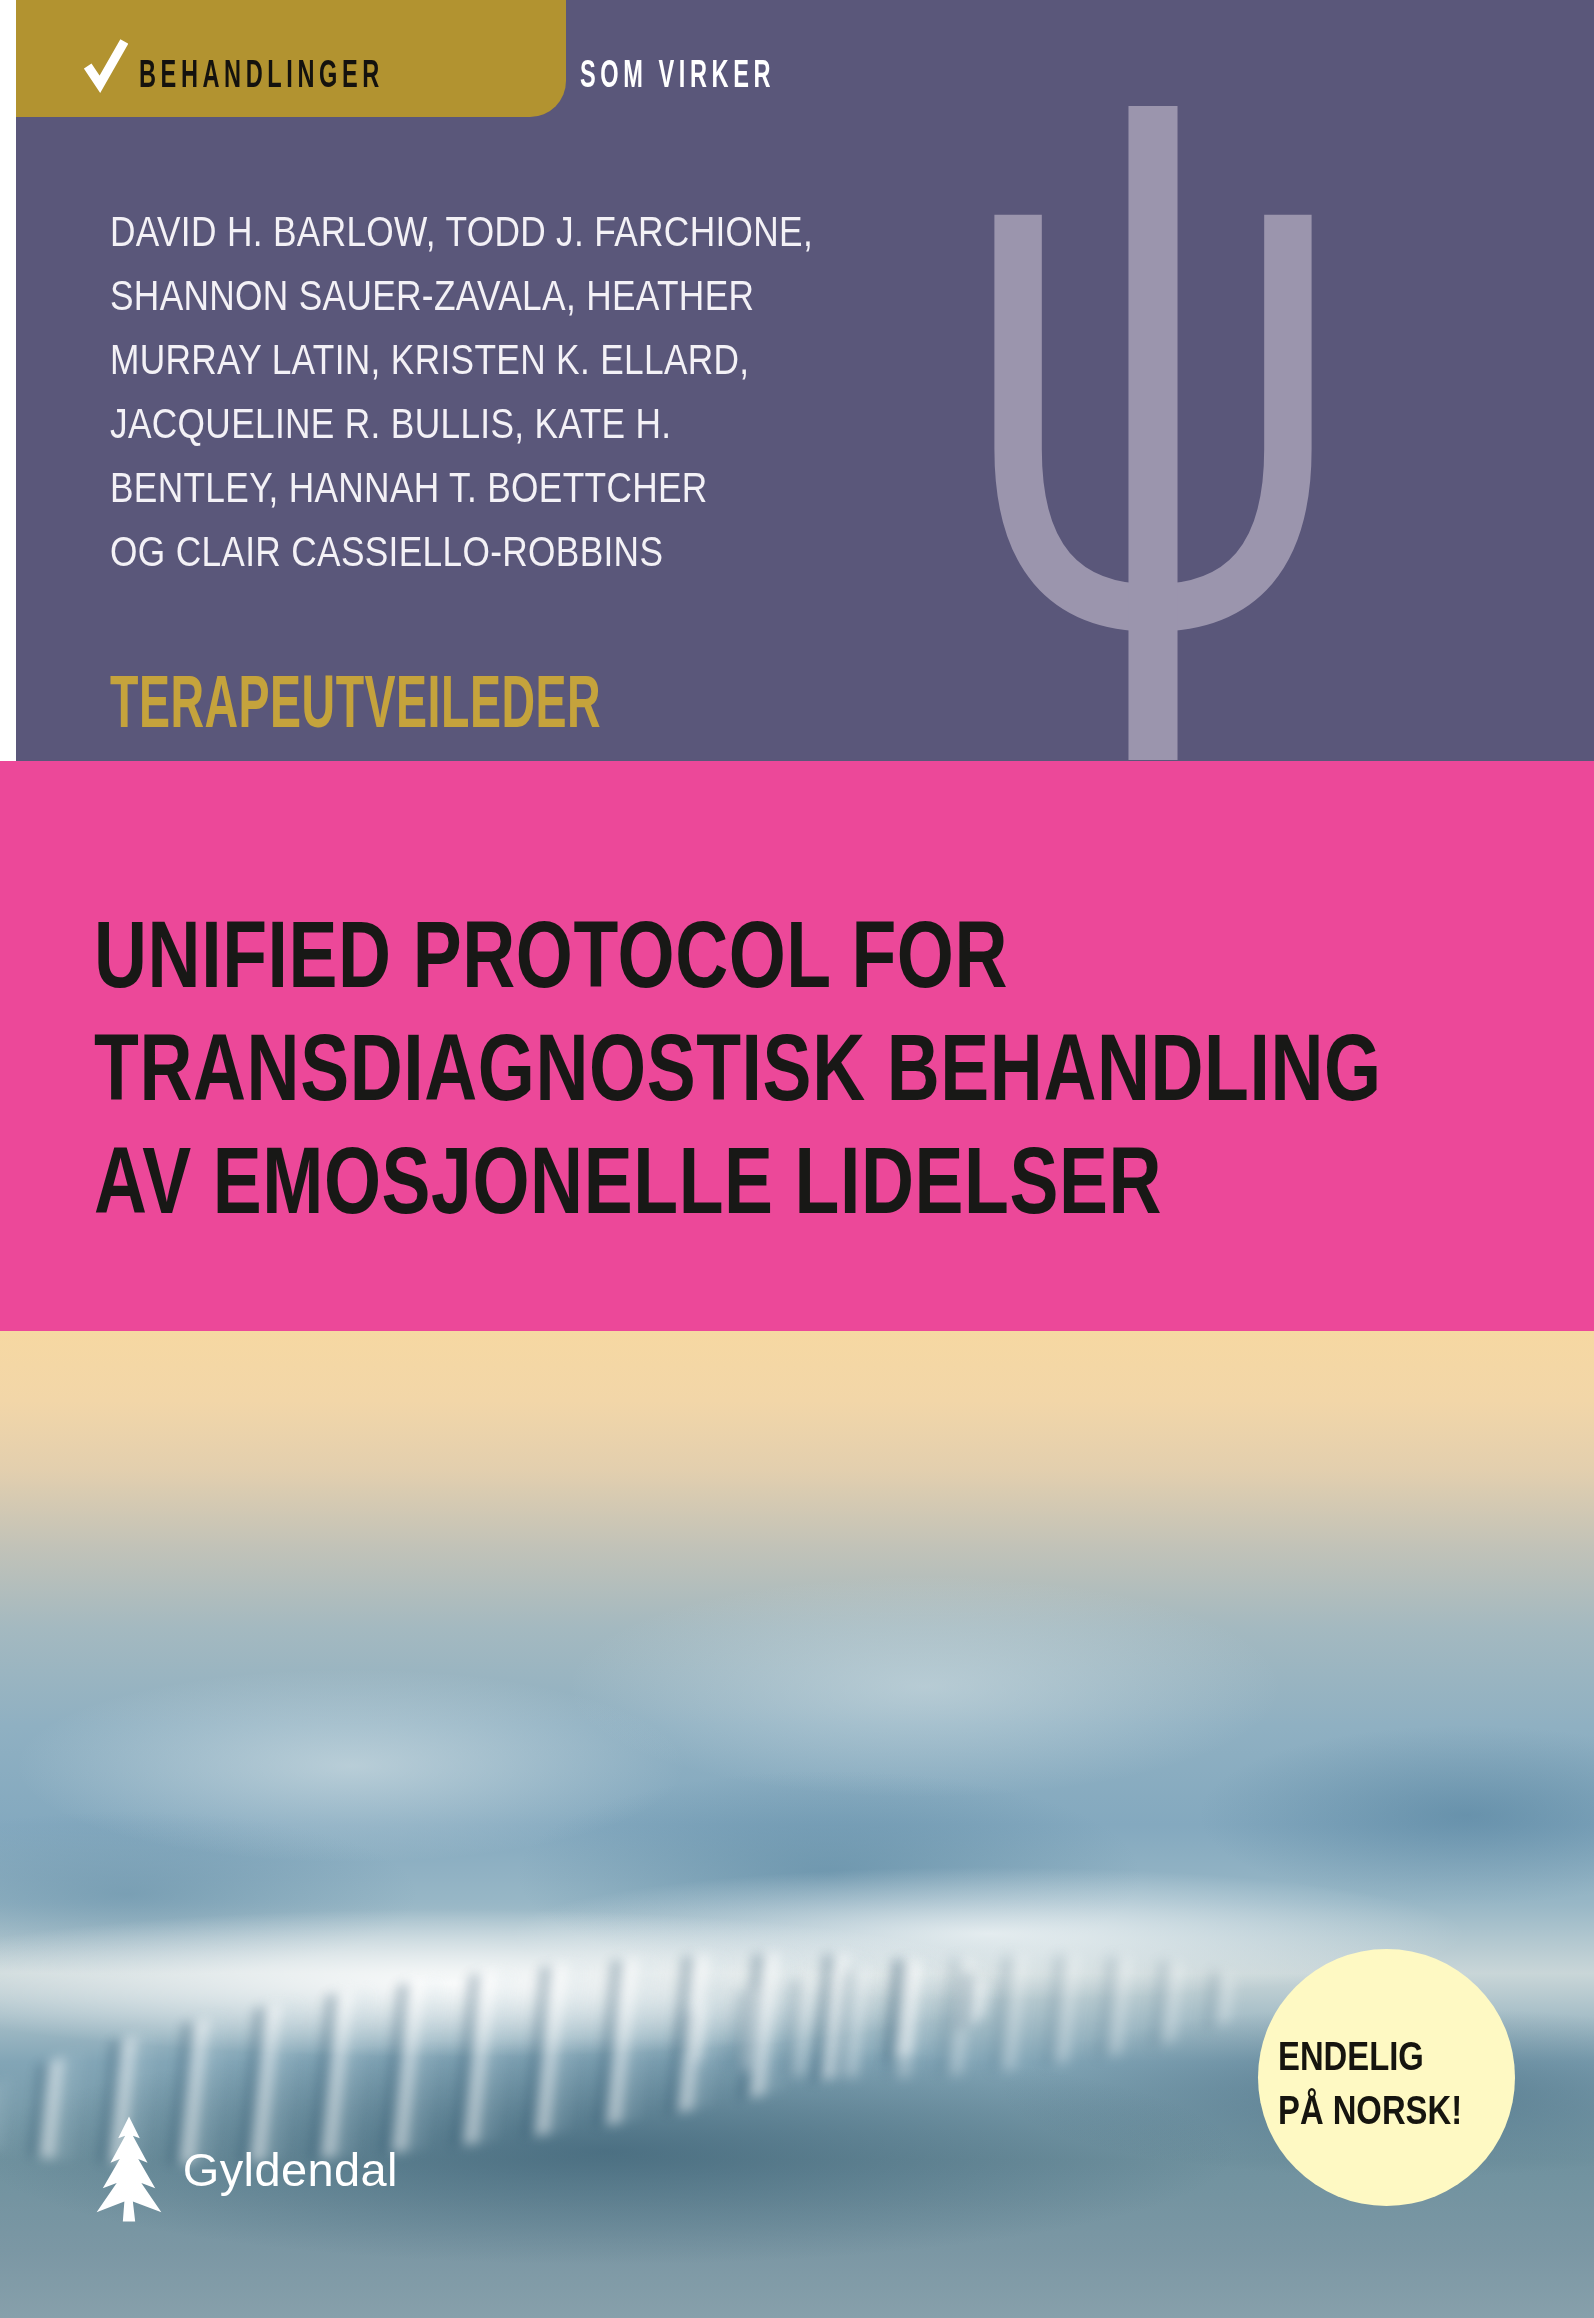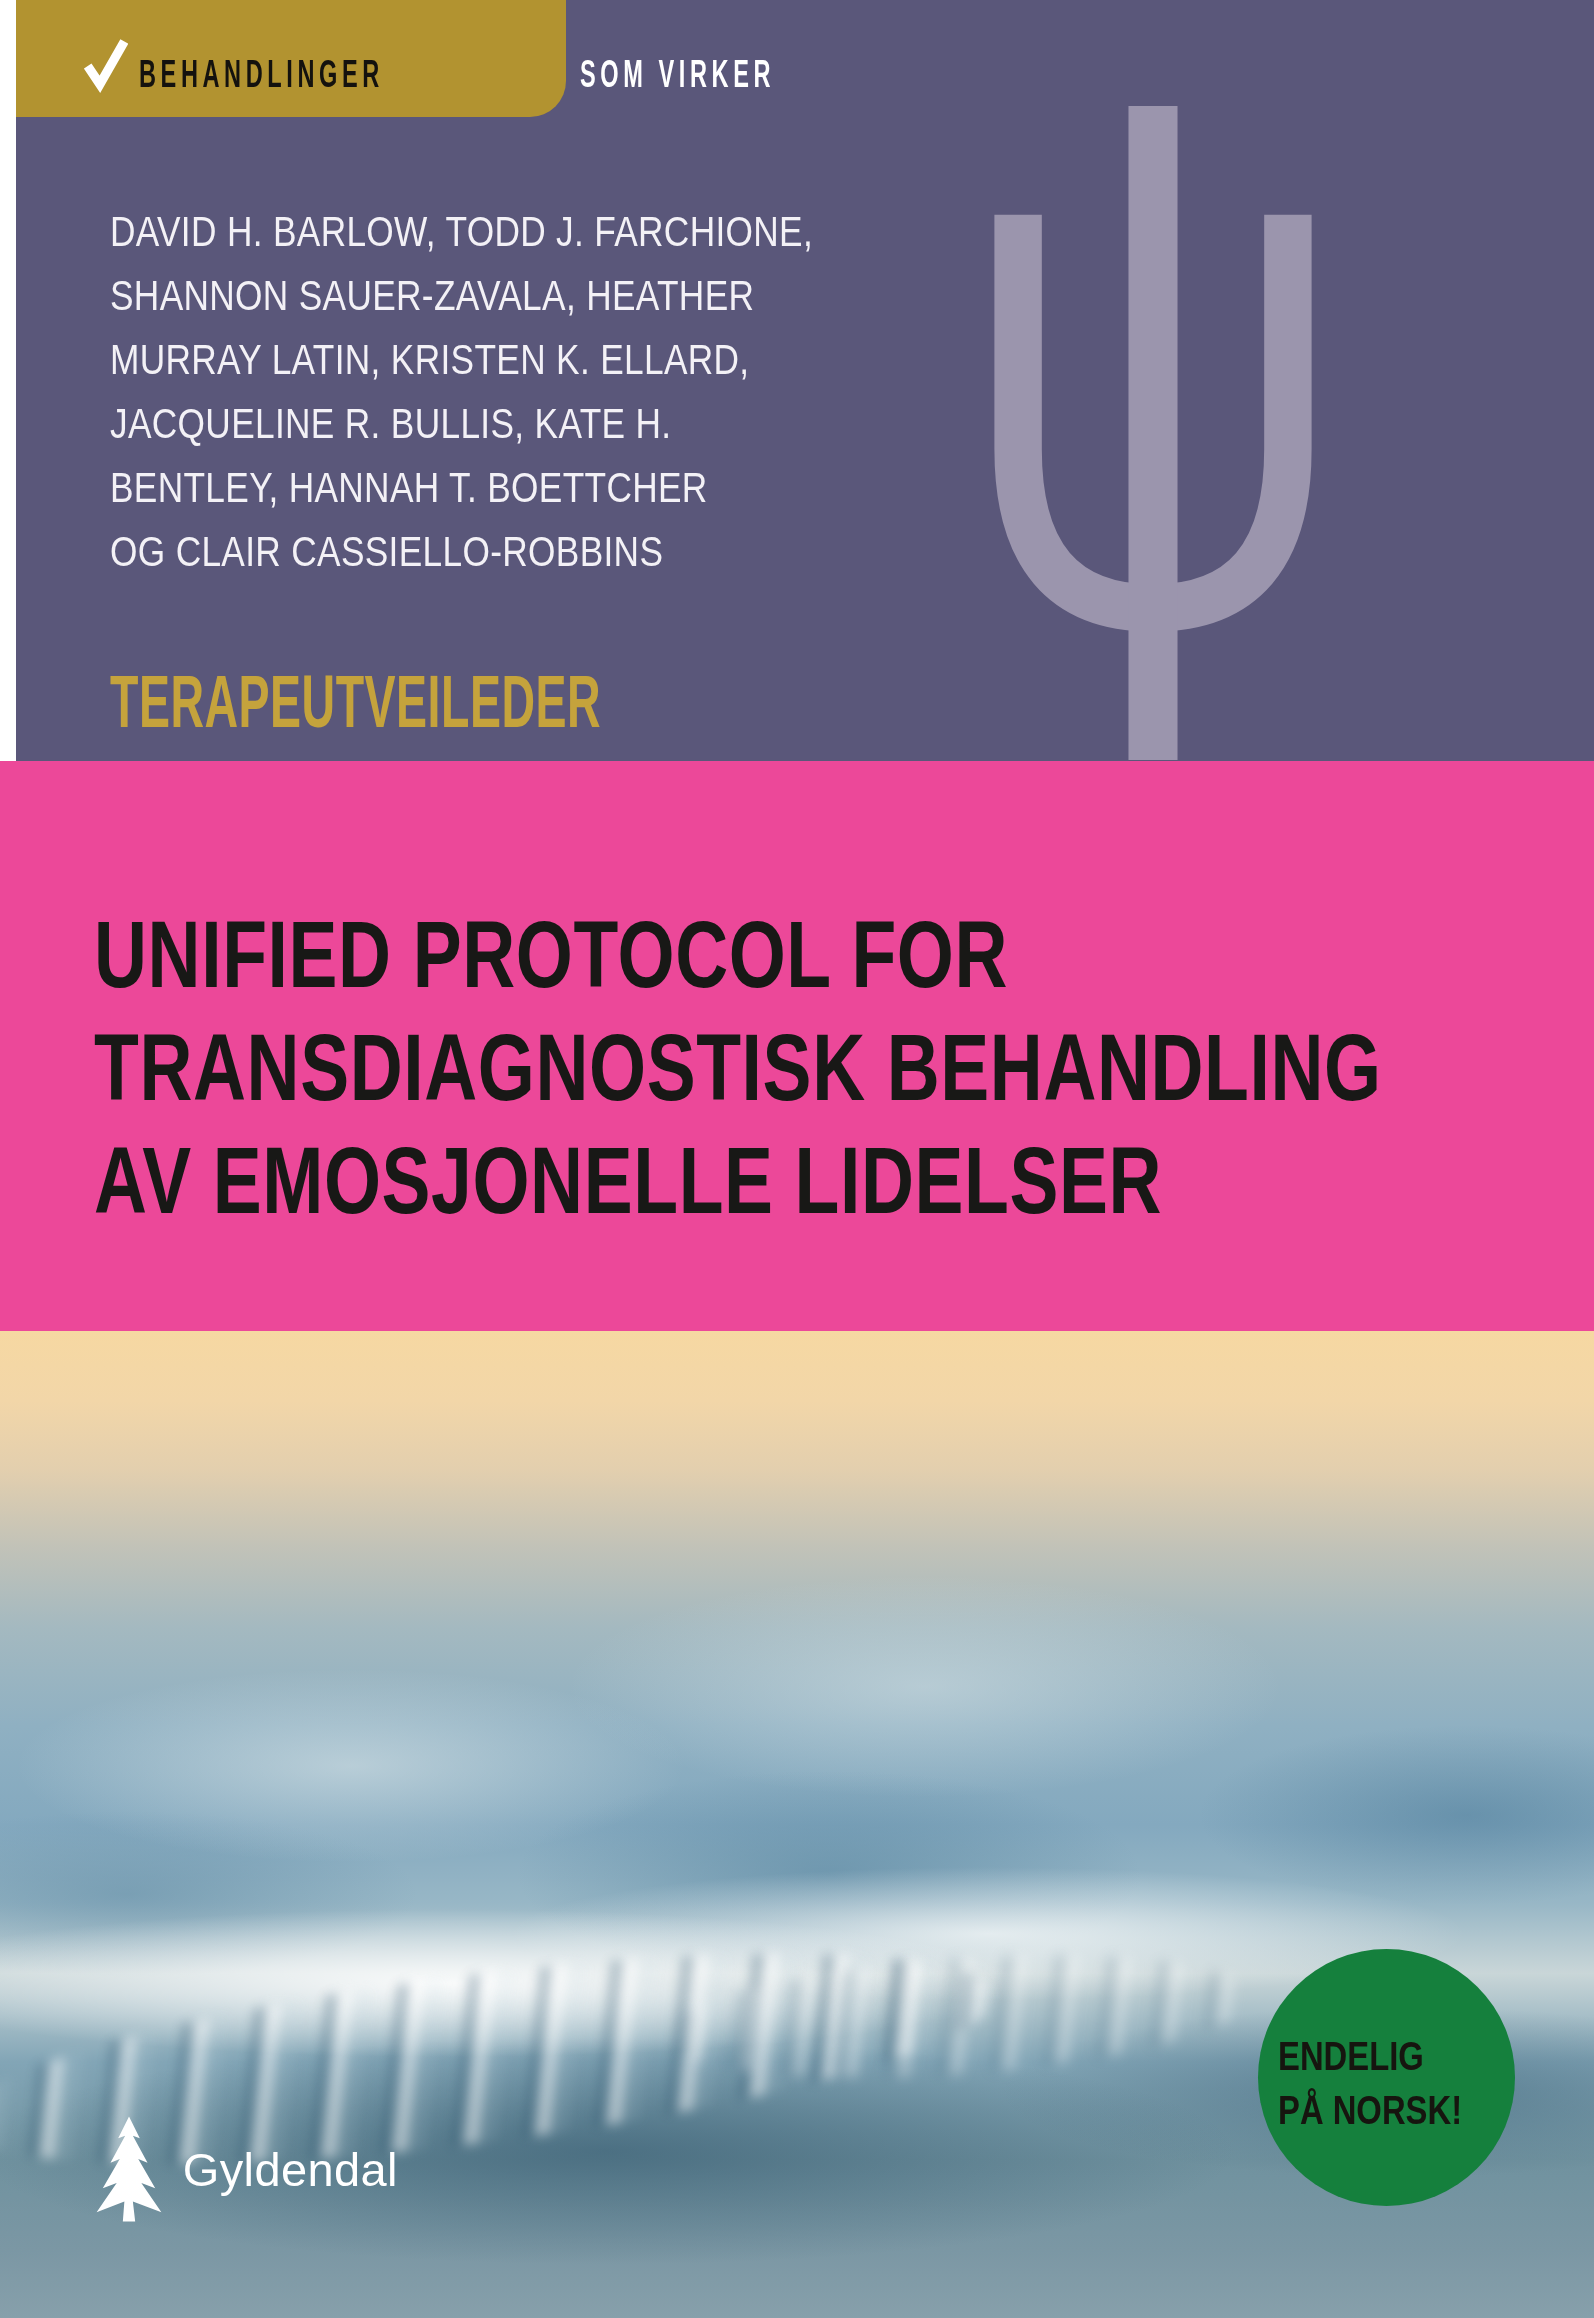--- a/index.html
+++ b/index.html
@@ -75,21 +75,21 @@
       rgba(255,255,255,0) 0 28px, rgba(40,80,105,0.35) 28px 38px,
       rgba(255,255,255,0.55) 38px 52px);
   }
   .publisher {
     position:absolute; left:90px; top:2114px; height:110px;
     display:flex; align-items:center; gap:14.7px; color:#ffffff;justify-content:flex-end;
   }
   .publisher-name { font-size:47px; letter-spacing:0.4px; }
   .sticker {
     position:absolute; left:1258px; top:1949px; width:257px; height:257px;
-    background:#15803d; border-radius:50%;
+    background:#fef9c3; border-radius:50%;
   }
   .sticker-text {
     position:absolute; left:19.6px; top:80px; white-space:nowrap;
     font-weight:bold; font-size:41px; line-height:54px; color:#16150f;
     transform:scaleX(0.8); transform-origin:left top;
   }
 </style>
 </head>
 <body>
 

